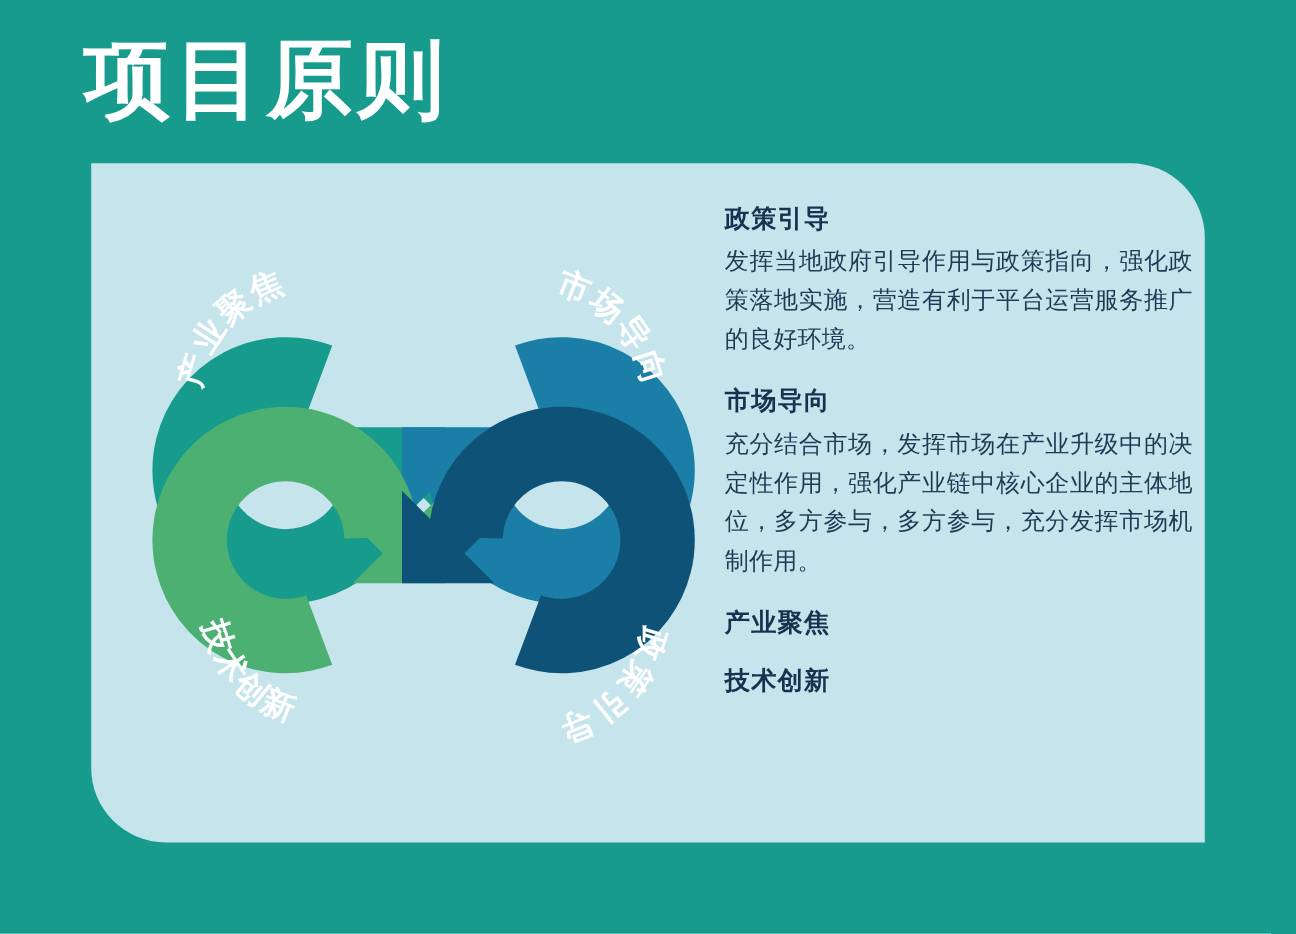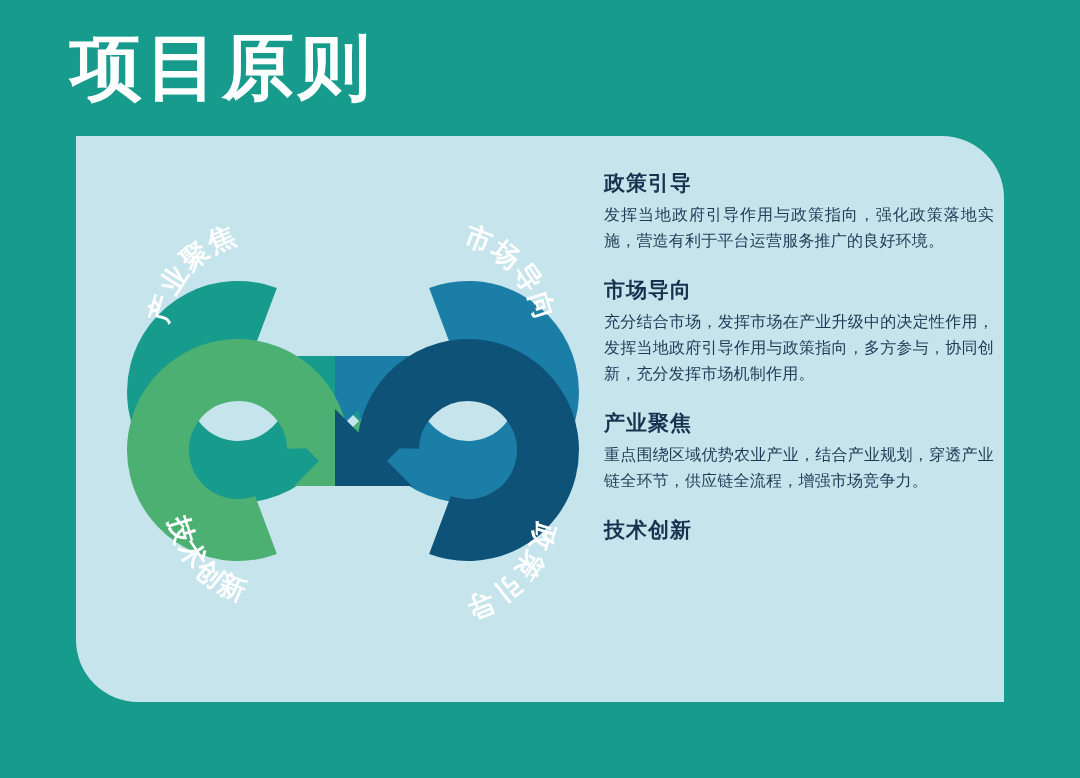--- a/index.html
+++ b/index.html
@@ -46,21 +46,21 @@
   .block:last-child{margin-bottom:0;}
   .block-title{
     font-size:21px;
     font-weight:bold;
     color:#15334f;
     margin:0 0 7px 0;
     letter-spacing:1px;
     line-height:1.2;
   }
   .block-body{
-    font-size:16px;
+    font-size:20px;
     color:#1d3b55;
     line-height:1.62;
     margin:0;
     letter-spacing:0.2px;
     text-align:justify;
   }
   .arc-label{
     font-size:27px;
     font-weight:bold;
     fill:#ffffff;
@@ -125,22 +125,21 @@
   </svg>
 </div>
 
 <div id="text-col">
   <div class="block">
     <h3 class="block-title">政策引导</h3>
     <p class="block-body">发挥当地政府引导作用与政策指向，强化政策落地实施，营造有利于平台运营服务推广的良好环境。</p>
   </div>
   <div class="block">
     <h3 class="block-title">市场导向</h3>
-    <p class="block-body">充分结合市场，发挥市场在产业升级中的决定性作用，发挥当地政府引导作用与政策指向，多方参与，协同创新，充分发挥市场机制作用。</p>
+    <p class="block-body">充分结合市场，发挥市场在产业升级中的决定性作用，强化产业链中核心企业的主体地位，多方参与，多方参与，充分发挥市场机制作用。</p>
   </div>
   <div class="block">
     <h3 class="block-title">产业聚焦</h3>
-    <p class="block-body">重点围绕区域优势农业产业，结合产业规划，穿透产业链全环节，供应链全流程，增强市场竞争力。</p>
   </div>
   <div class="block">
     <h3 class="block-title">技术创新</h3>
   </div>
 </div>
 
 </body></html>

